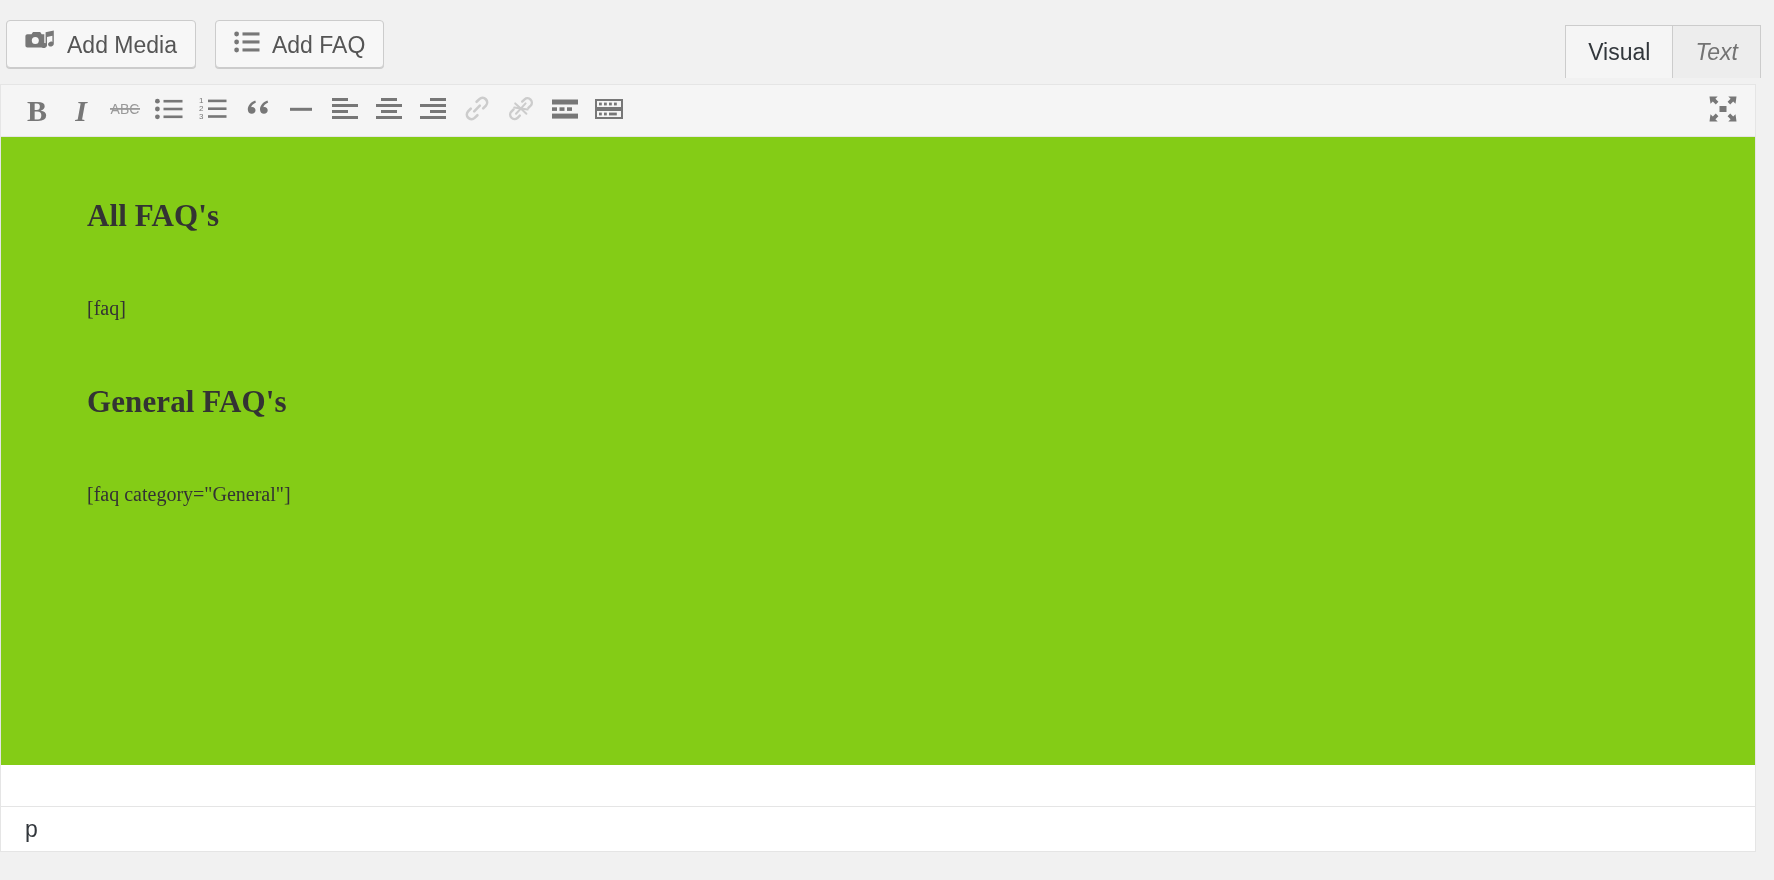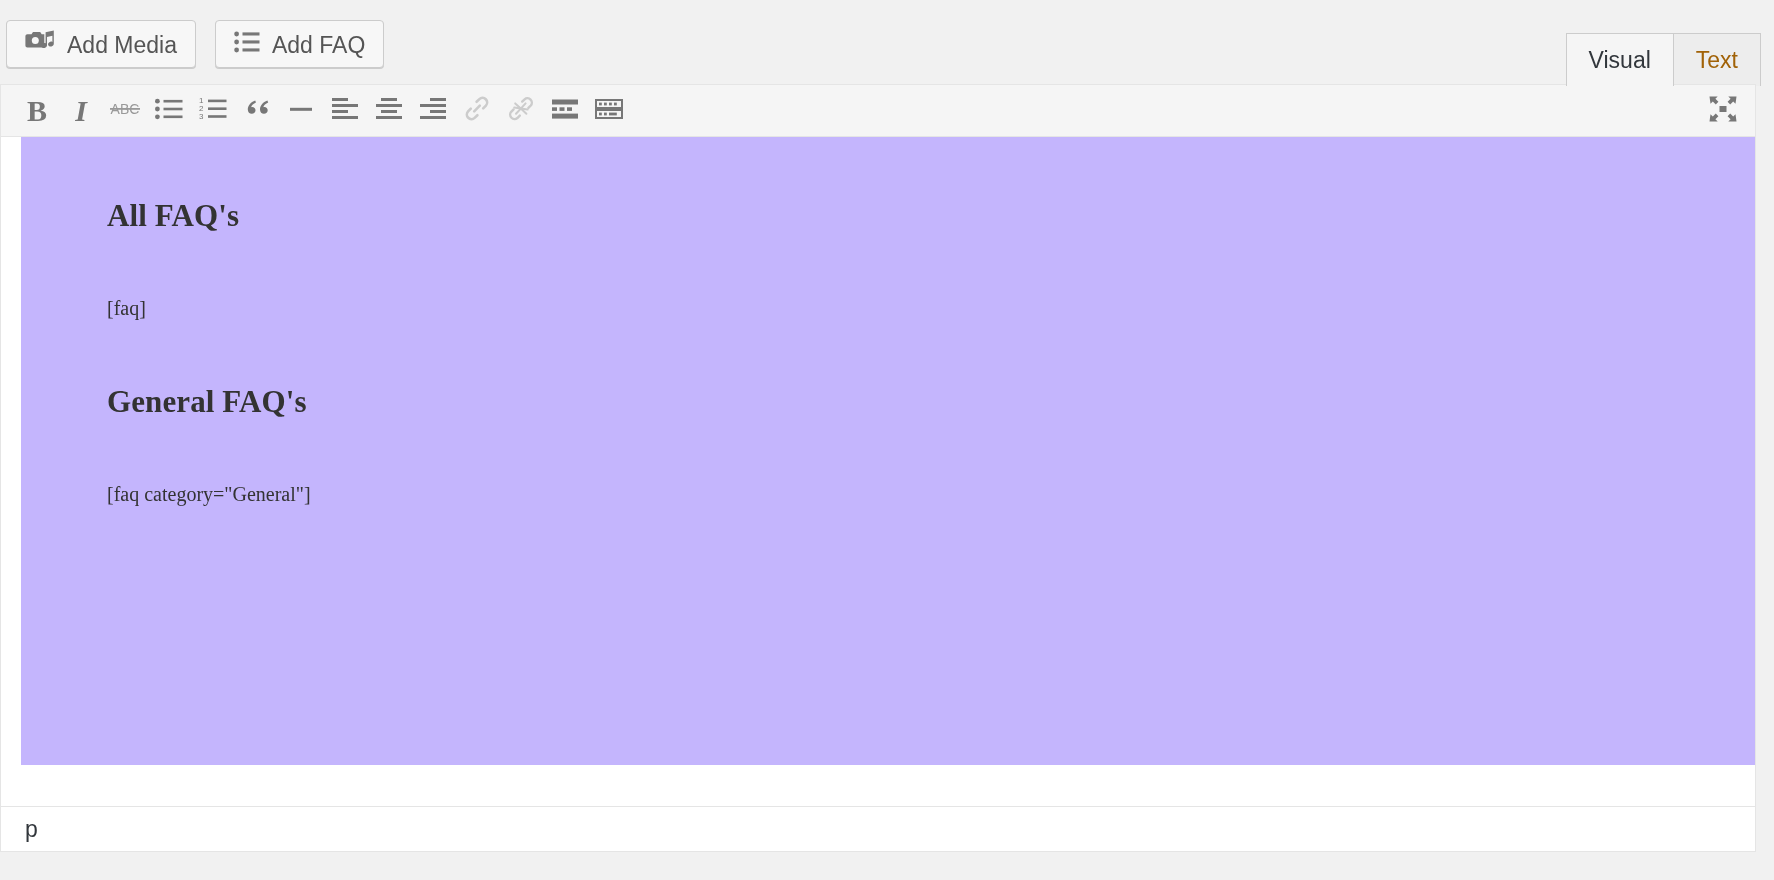--- a/index.html
+++ b/index.html
@@ -54,21 +54,21 @@
   }
   .wp-button + .wp-button { margin-left: 19px; }
   .wp-button .btn-label { position: relative; top: 1px; }
 
   .icon-media, .icon-faqlist { flex: 0 0 auto; display:block; }
 
   
   .editor-tabs {
     position: absolute;
     right: 13px;
-    top: 32px;
+    top: 24px;
     display: flex;
     align-items: flex-end;
     height: 53px;
   }
   .editor-tab {
     height: 53px;
     display: flex;
     align-items: center;
     justify-content: center;
     padding: 0 22px;
@@ -82,22 +82,23 @@
     font-family: "Liberation Sans", sans-serif;
   }
   .editor-tab.active {
     background: #f5f5f5;
     color: #32373c;
     border-color: #ccc;
     z-index: 3;
   }
   .editor-tab.inactive {
     background: #ededed;
-    color: #a16207;
+    color: #737373;
     border-left: none;
+    font-style: italic;
   }
 
   
   .editor-wrap {
     position: absolute;
     left: 0;
     top: 84px;
     width: 1756px;
     height: 768px;
     border: 1px solid #e5e5e5;
@@ -140,25 +141,24 @@
     line-height: 1;
     font-family: "Liberation Serif", serif;
   }
   .tb-text.bold { font-weight: 700; font-size: 30px; }
   .tb-text.ital { font-style: italic; font-weight: 700; font-size: 30px; }
 
   
   .mce-content {
     position: relative;
     height: 628px;
-    background: #c4b5fd;
+    background: #84cc16;
     padding: 36px 12px 0 0;
     box-sizing: border-box;
     overflow: hidden;
-    margin-left: 20px;
   }
   .doc {
     padding: 0 72px 0 86px;
     font-family: "Liberation Serif", serif;
     color: #333;
   }
   .doc h3 {
     margin: 22px 0 0 0;
     font-size: 31px;
     line-height: 1.35;

